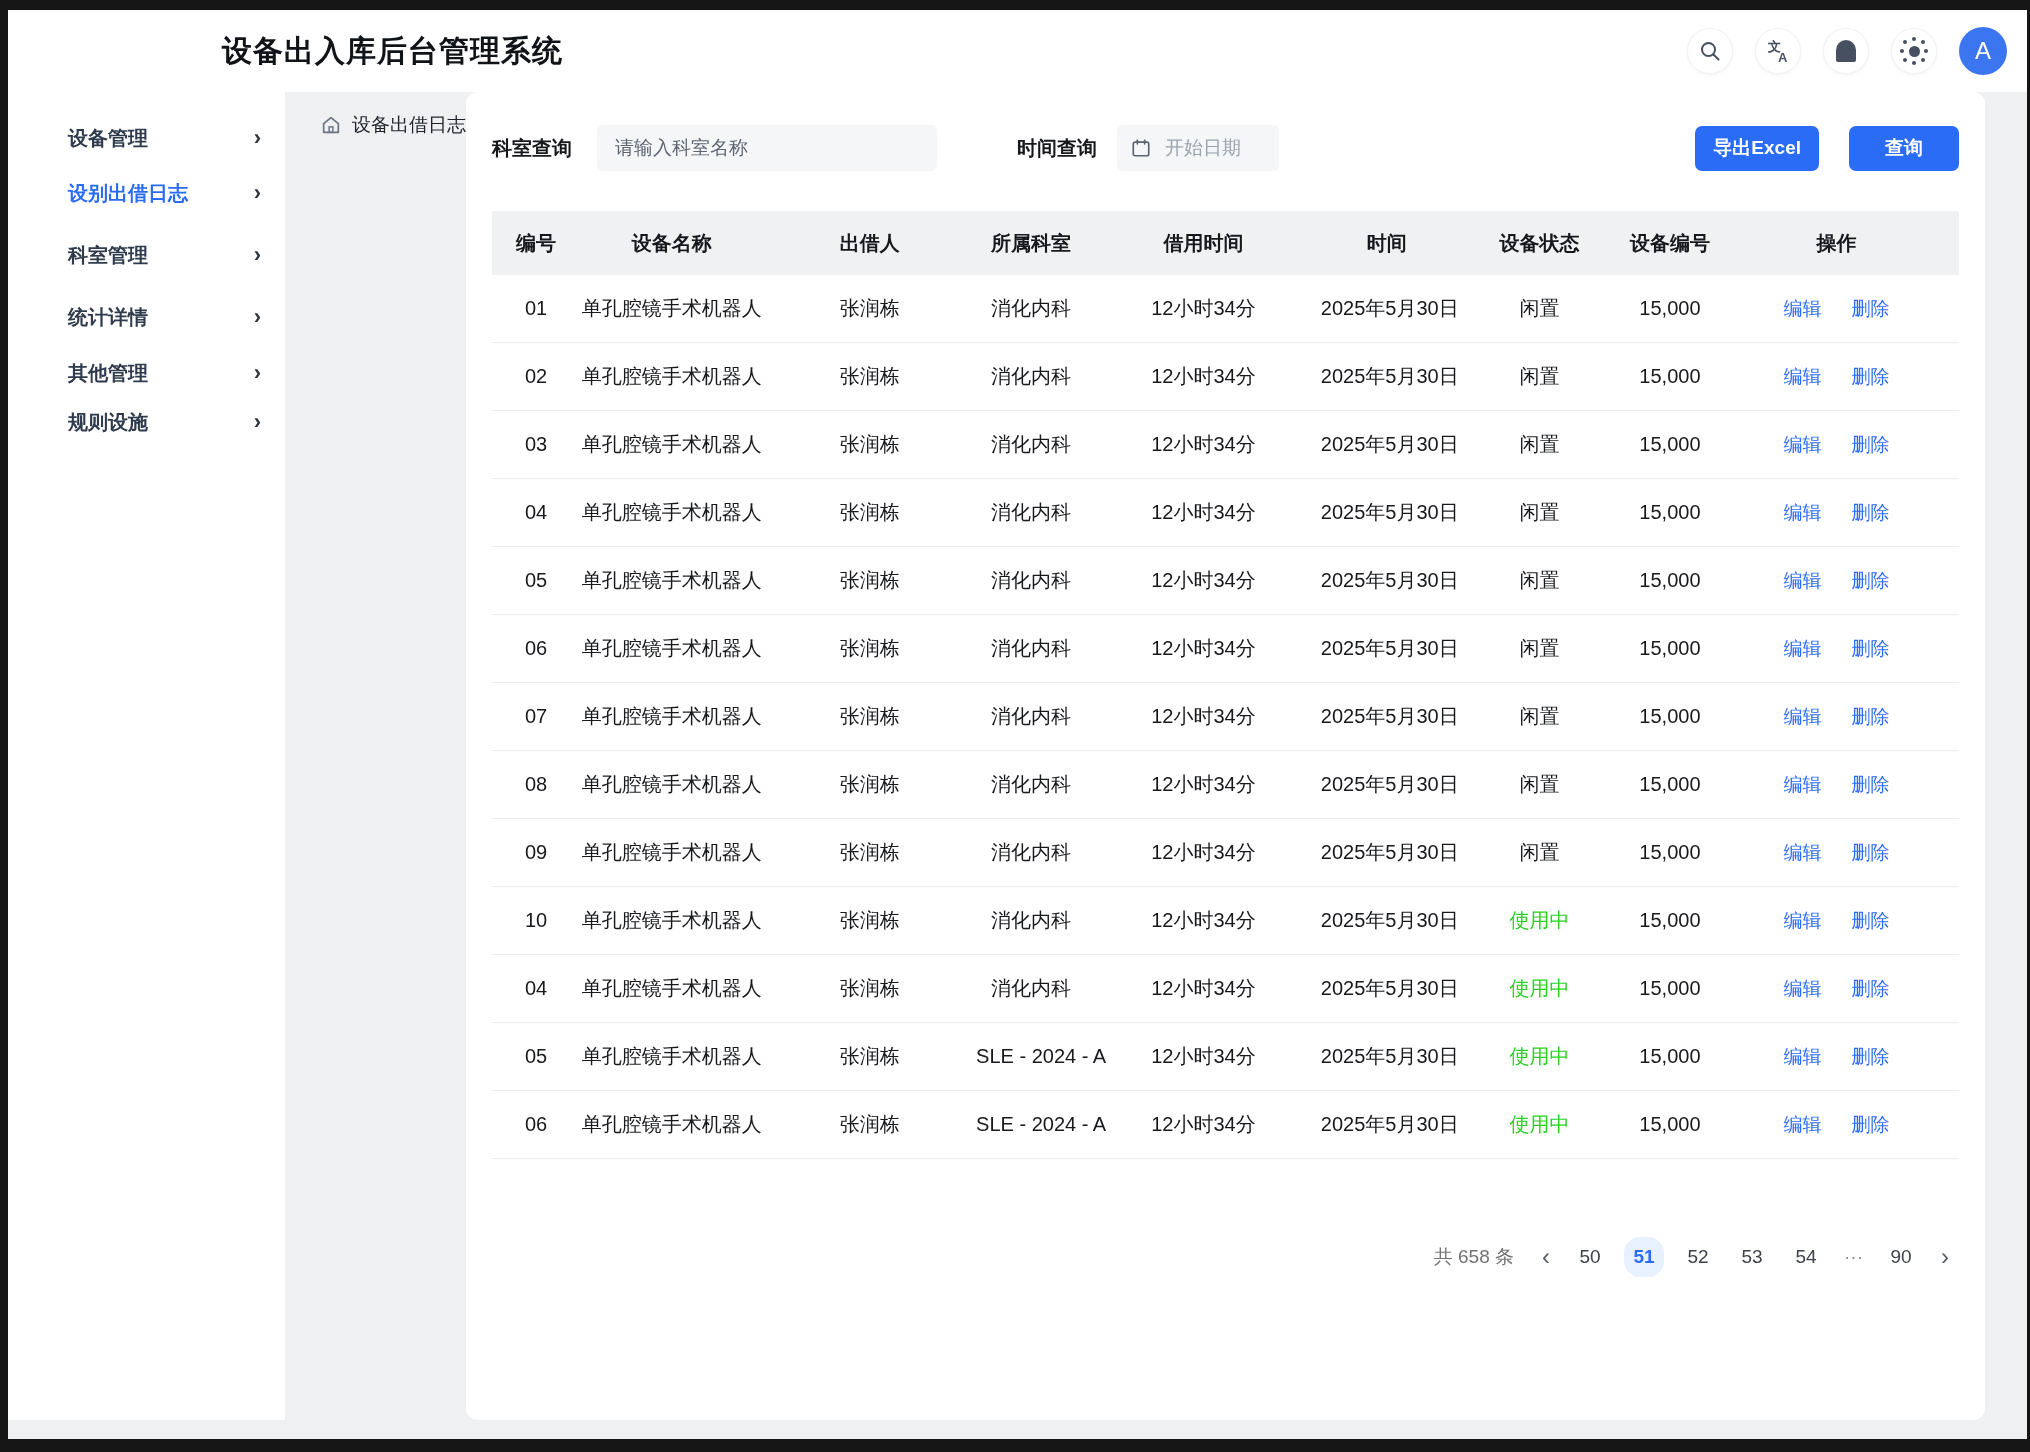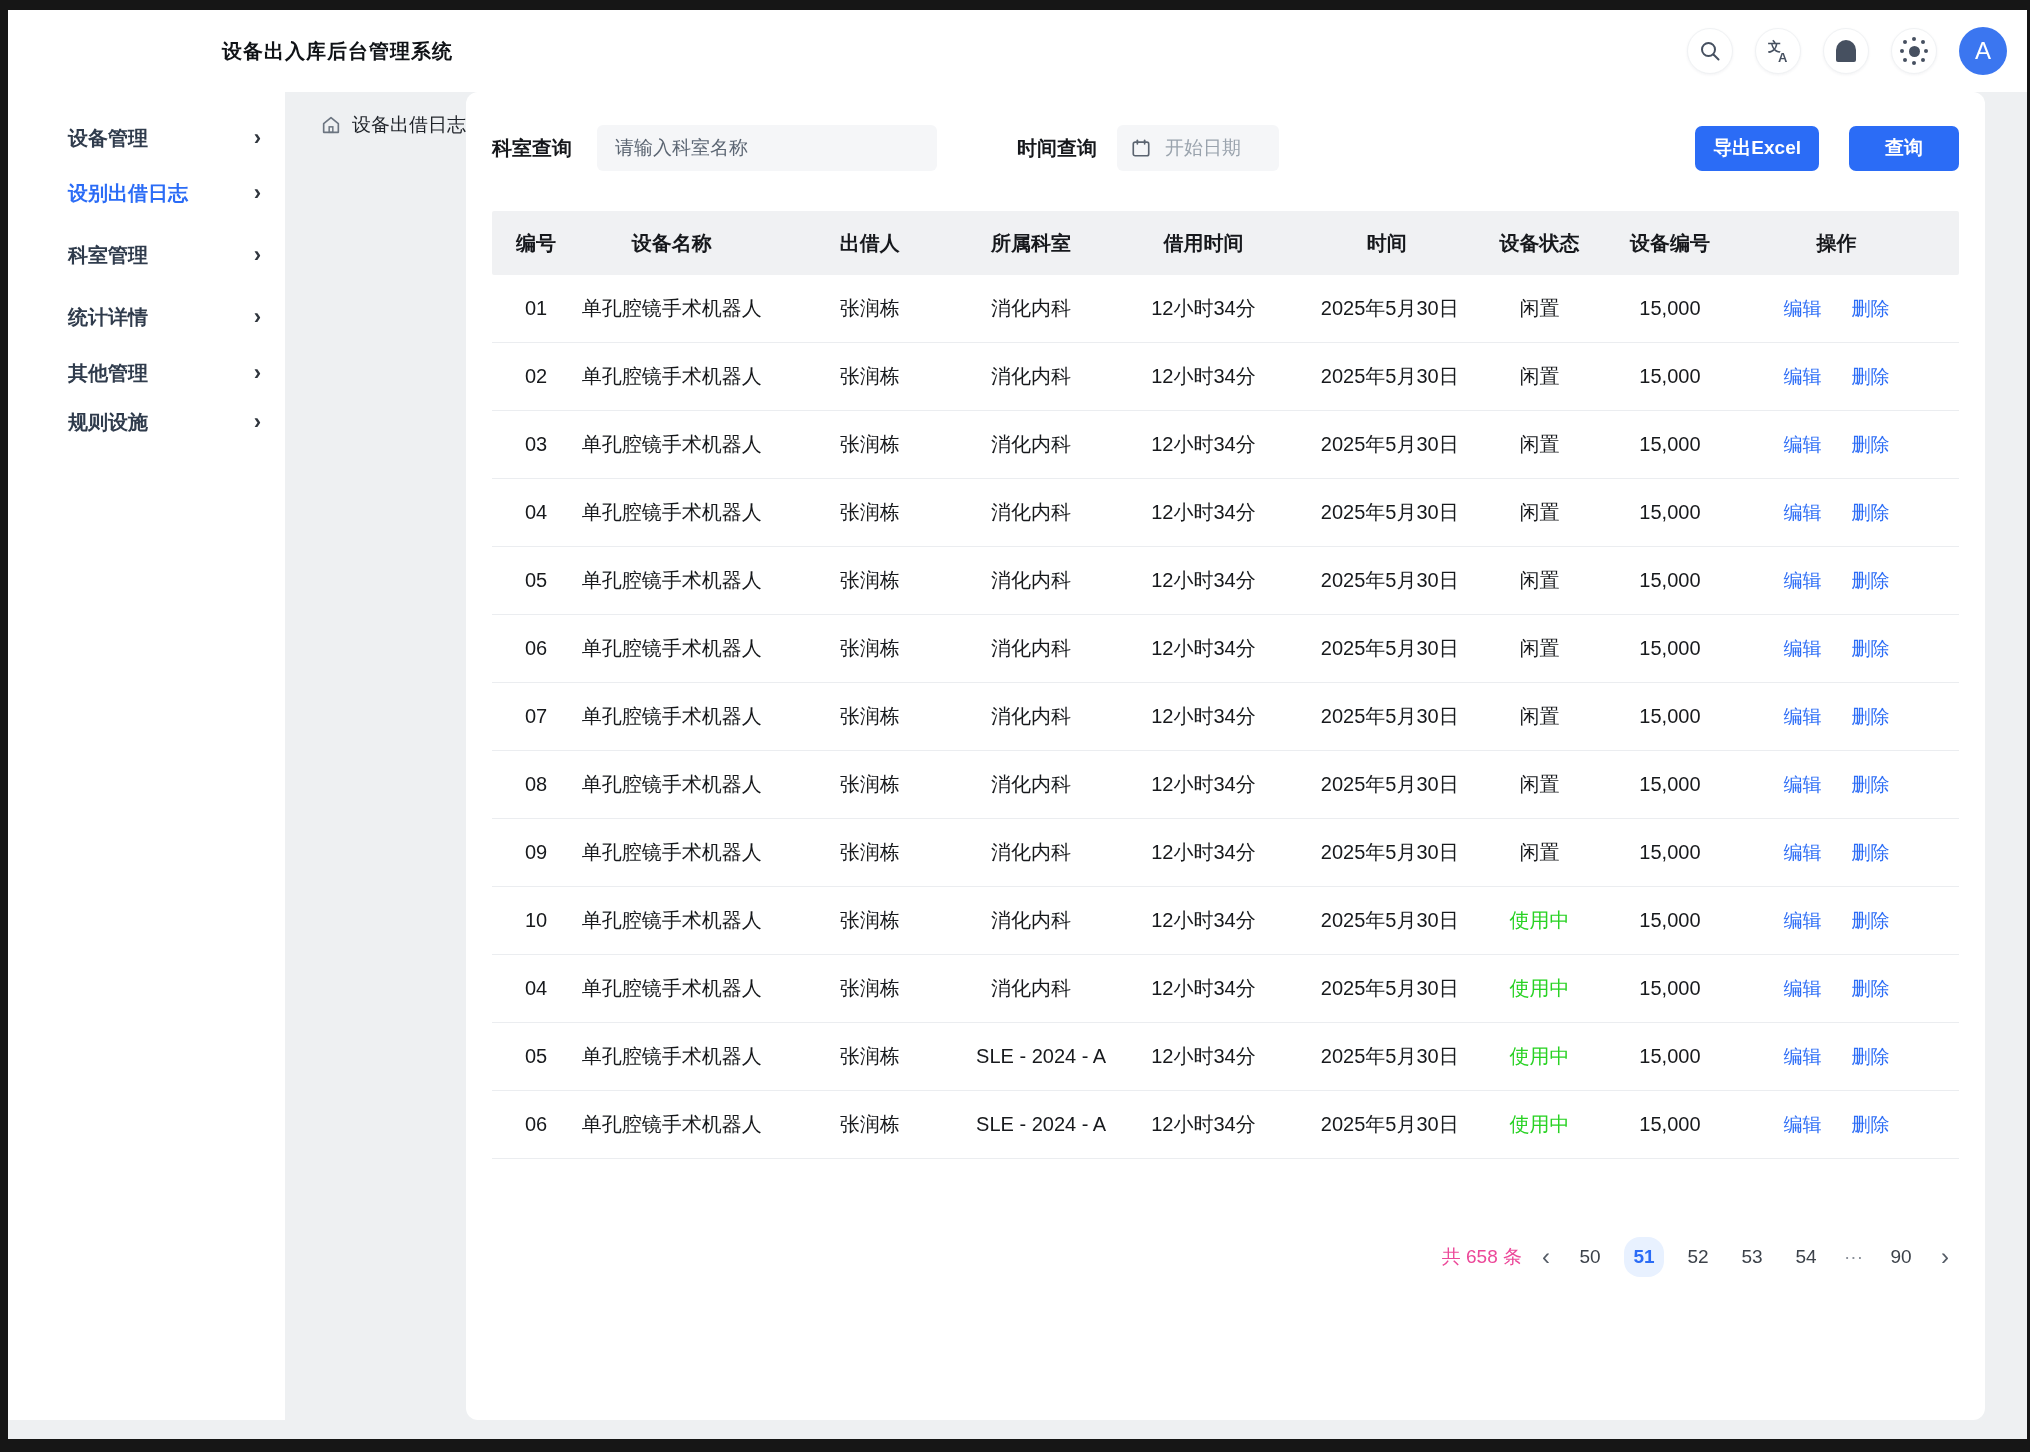--- a/index.html
+++ b/index.html
@@ -14,21 +14,21 @@
   .page {
     position:absolute; left:8px; top:10px; right:3px; bottom:13px;
     background:#eef0f2; display:flex; flex-direction:column;
   }
   
   .topbar {
     height:82px; background:#ffffff; flex:0 0 82px;
     display:flex; align-items:center;
     padding:0 20px 0 214px;
   }
-  .app-title { font-size:20px; font-weight:700; color:#101317; letter-spacing:1px; }
+  .app-title { font-size:30px; font-weight:700; color:#101317; letter-spacing:1px; }
   .topbar-right { margin-left:auto; display:flex; align-items:center; gap:22px; }
   .icon-btn {
     width:46px; height:46px; border-radius:50%;
     background:#fff; border:1px solid #f0f2f4;
     box-shadow:0 1px 3px rgba(30,40,60,.06);
     display:flex; align-items:center; justify-content:center; cursor:pointer;
   }
   .icon-btn svg { display:block; }
   .bell-shape { width:20px; height:22px; background:#465060; border-radius:10px 10px 2px 2px; }
   .theme-dot {
@@ -106,21 +106,21 @@
   .thead > div { font-weight:700; color:#16181c; }
   .tbody-row { height:68px; border-bottom:1px solid #ebedf0; color:#17191c; }
   .status-active { color:#28d223; }
   .ops { display:flex; justify-content:center; gap:30px; }
   .op-link { color:#2b6cf6; cursor:pointer; font-size:19px; }
   
   .pager {
     margin-top:78px; display:flex; justify-content:flex-end; align-items:center;
     gap:14px; font-size:19px; color:#3c424a; padding-right:4px;
   }
-  .pager .total { margin-right:0; color:#ec4899; }
+  .pager .total { margin-right:8px; color:#737373; }
   .pg-arrow { font-size:24px; color:#555c66; cursor:pointer; padding:0 6px; line-height:1; }
   .pg-num {
     min-width:40px; height:40px; display:flex; align-items:center; justify-content:center;
     border-radius:6px; cursor:pointer; padding:0 6px; color:#3c424a;
   }
   .pg-num.active { background:#e8f1ff; color:#2b6cf6; font-weight:600;border-radius:16px; }
   .pg-dots { color:#8a9099; padding:0 4px; cursor:pointer; }
 </style>
 </head>
 <body>

